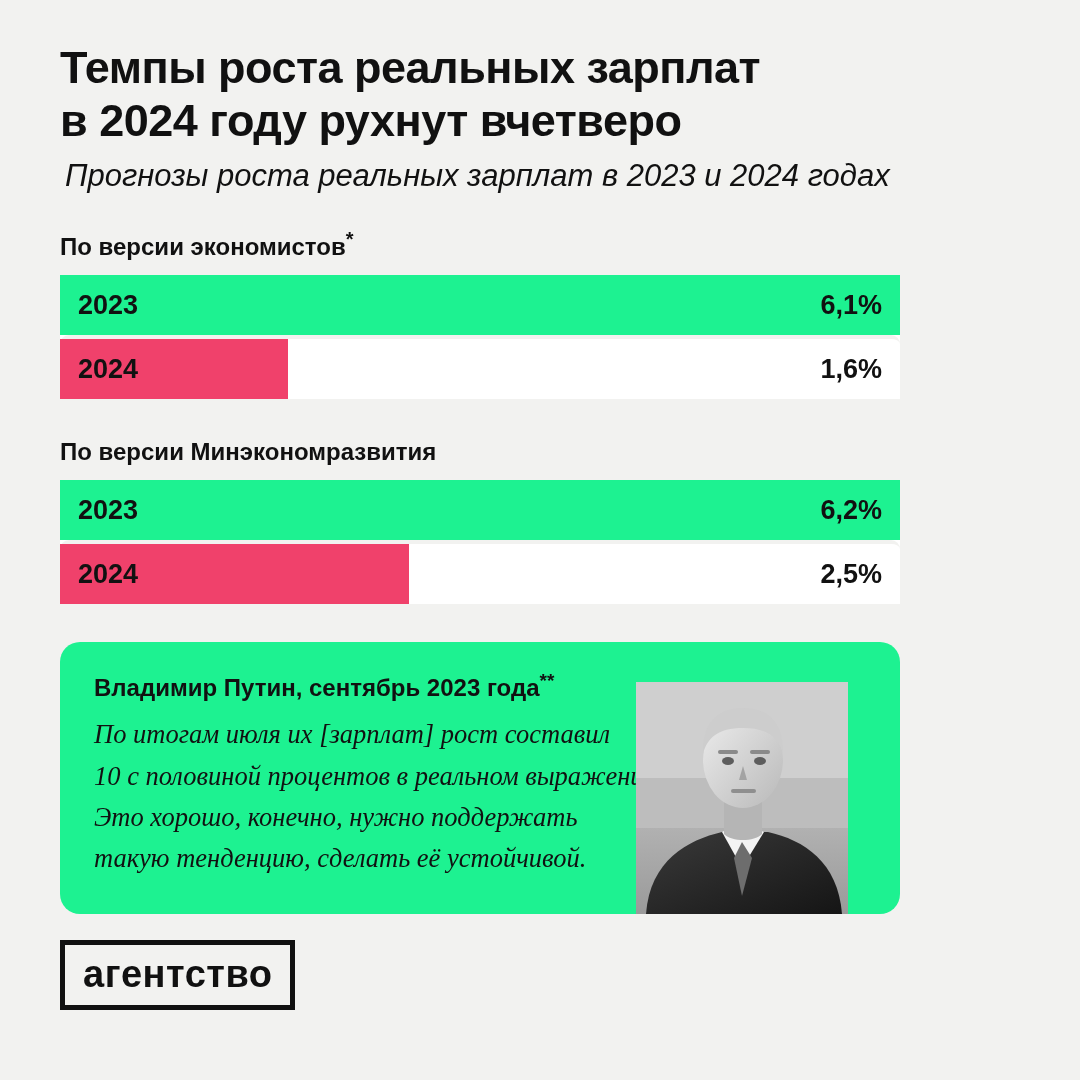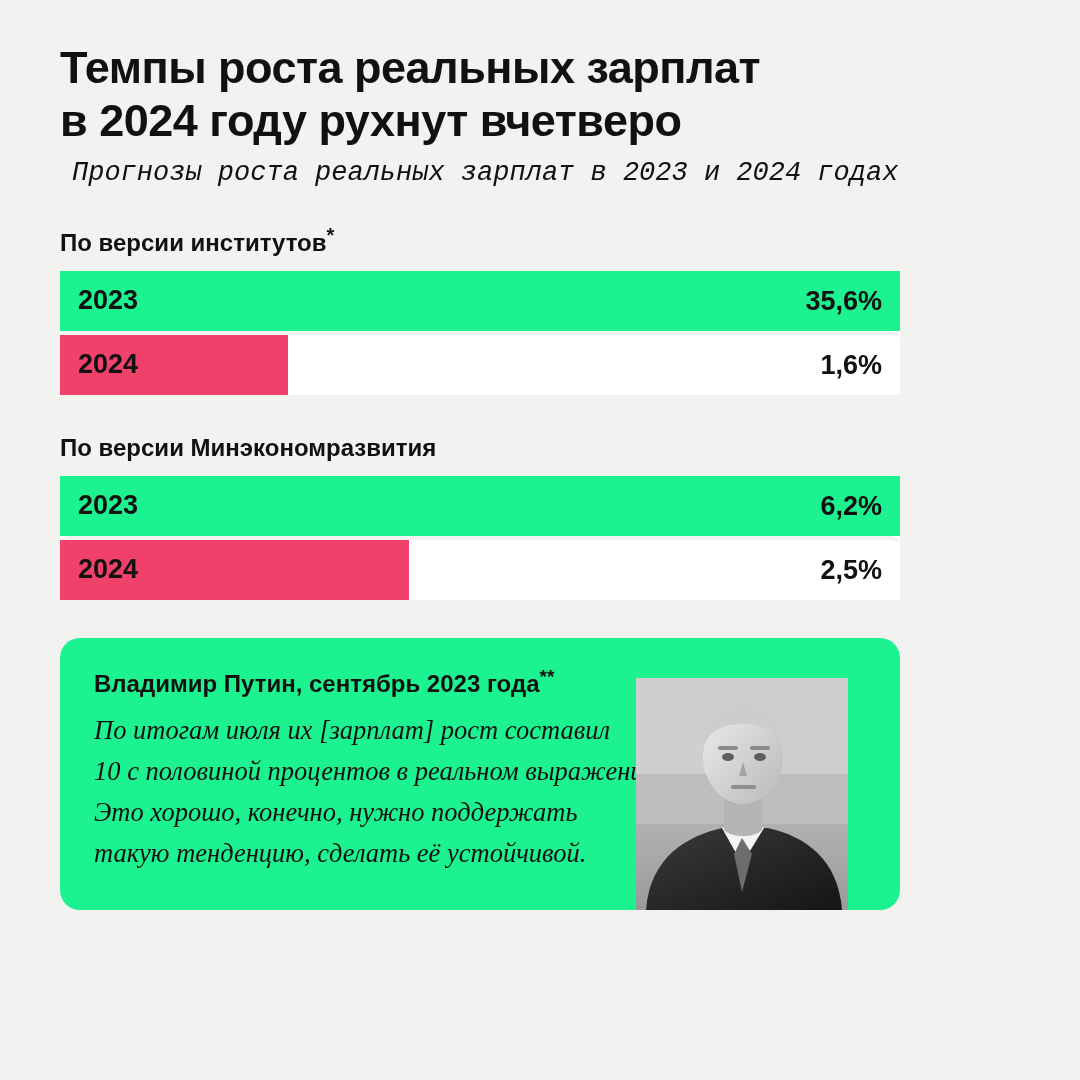--- a/index.html
+++ b/index.html
@@ -25,25 +25,25 @@
   
   .headline {
     font-size: 45px;
     font-weight: bold;
     line-height: 1.17;
     letter-spacing: -0.5px;
     margin: 0 0 8px 0;
     white-space: pre-line;
   }
   .subhead {
-    font-family: Liberation Mono, monospace;
+    font-family: Liberation Sans, sans-serif;
     font-style: italic;
-    font-size: 27px;
+    font-size: 31px;
     line-height: 1.2;
-    margin: 10px 0 0 12px;
+    margin: 10px 0 0 5px;
   }
 
   
   .block {
     margin-top: 34px;
   }
   .block-title {
     font-size: 24px;
     font-weight: bold;
     margin-bottom: 14px;
@@ -159,27 +159,27 @@
 <body>
 
 <div class="page">
 
   <h1 class="headline">Темпы роста реальных зарплат
 в 2024 году рухнут вчетверо</h1>
   <div class="subhead">Прогнозы роста реальных зарплат в 2023 и 2024 годах</div>
 
   <div class="block">
     <div class="block-title">
-      <span>По версии институтов</span><span class="star">*</span>
+      <span>По версии экономистов</span><span class="star">*</span>
     </div>
     <div class="bars">
       <div class="bar-row">
         <div class="bar-fill" style="width:100%;background:#1df291;"></div>
         <div class="bar-label">2023</div>
-        <div class="bar-value">35,6%</div>
+        <div class="bar-value">6,1%</div>
       </div>
       <div class="bar-row">
         <div class="bar-fill" style="width:27.2%;background:#f0416b;"></div>
         <div class="bar-label">2024</div>
         <div class="bar-value">1,6%</div>
       </div>
     </div>
   </div>
 
   <div class="block">
@@ -248,15 +248,16 @@
         <ellipse cx="92" cy="79" rx="6" ry="4" fill="#5d5d5d"></ellipse>
         <ellipse cx="124" cy="79" rx="6" ry="4" fill="#5d5d5d"></ellipse>
 
         <path d="M107 84 L103 98 L111 98 Z" fill="#a3a3a3"></path>
         <rect x="95" y="107" width="25" height="4" rx="2" fill="#8f8f8f"></rect>
       </svg>
     </div>
   </div>
 
   <div class="footer">
+    <div class="logo">агентство</div>
   </div>
 
 </div>
 
 </body></html>

